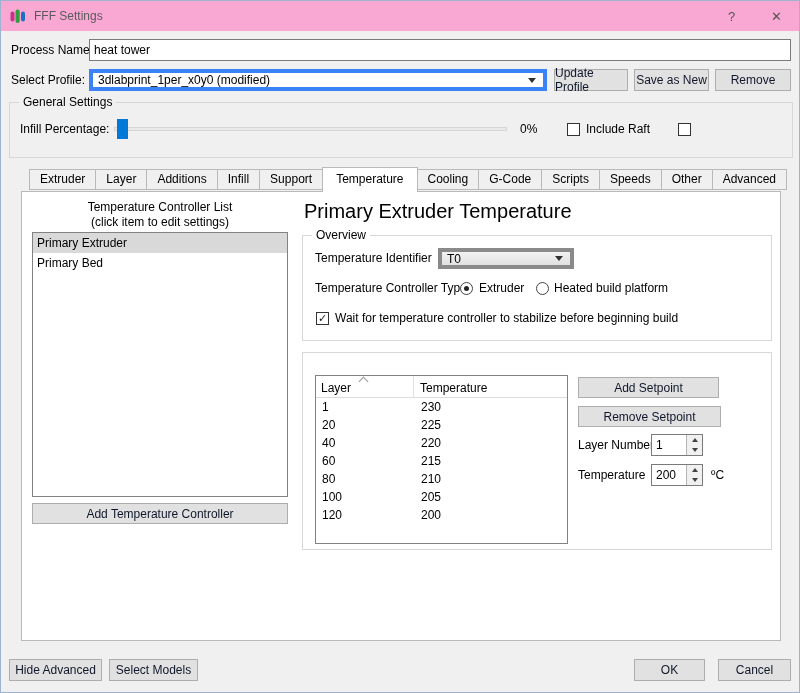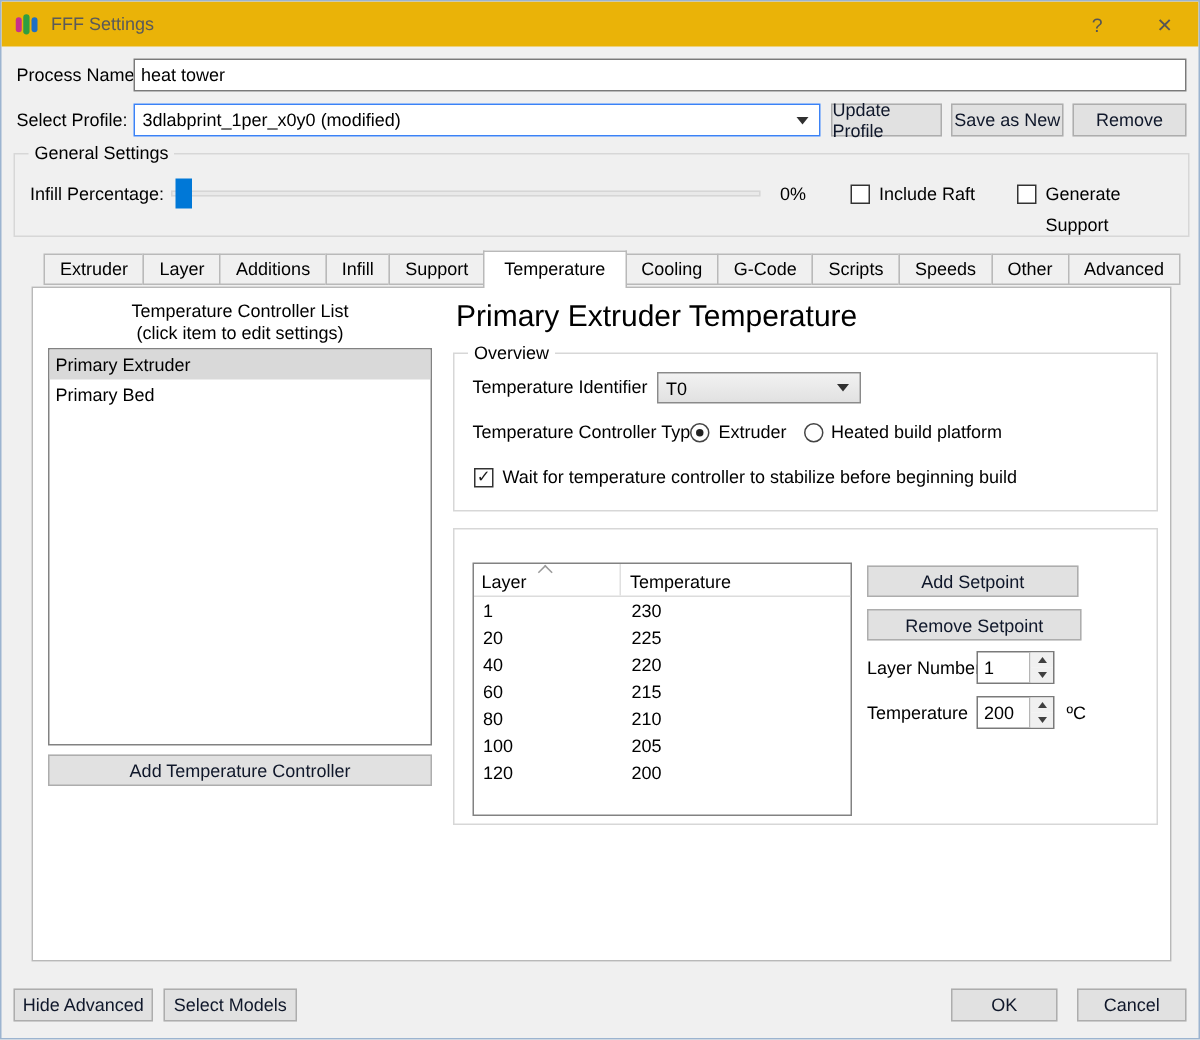--- a/index.html
+++ b/index.html
@@ -5,37 +5,37 @@
   * { box-sizing: border-box; }
   html,body { margin:0; padding:0; background:#cfd8e0; }
   body { font-family:"Liberation Sans", sans-serif; font-size:12px; color:#000; }
 
   .window {
     position:relative; width:800px; height:693px;
     background:#f0f0f0; border:1px solid #9cb4d0; overflow:hidden;
   }
 
   
-  .titlebar { position:absolute; left:0; top:0; right:0; height:30px; background:#eab308; display:flex; align-items:center; }
+  .titlebar { position:absolute; left:0; top:0; right:0; height:30px; background:#f9a8d4; display:flex; align-items:center; }
   .titlebar .app-icon { margin:0 8px 0 9px; width:16px; height:16px; flex:0 0 auto; }
   .titlebar .title-text { color:#5a5a5a; font-size:12px; }
   .titlebar .spacer { flex:1; }
   .cap-btn { width:45px; height:30px; display:flex; align-items:center; justify-content:center; color:#555; font-size:13px; }
 
   
   .btn {
     position:absolute; background:#e1e1e1; border:1px solid #adadad;
     display:flex; align-items:center; justify-content:center; font-size:12px; color:#0f172a;
   }
   .textbox {
     position:absolute; background:#fff; border:1px solid #7a7a7a;
     font-family:"Liberation Sans",sans-serif; font-size:12px; padding:0 4px; outline:none;
   }
   .combo {
-    position:absolute; background:#fff; border:1px solid #3b82f6;
+    position:absolute; background:#fff; border:4px solid #3b82f6;
     display:flex; align-items:center; padding-left:5px; font-size:12px;
   }
   .combo .arrow {
     margin-left:auto; width:0; height:0; margin-right:7px;
     border-left:4px solid transparent; border-right:4px solid transparent; border-top:5px solid #303030;
   }
   .combo.gray { background:linear-gradient(#f2f2f2,#e1e1e1); border-color:#8a8a8a; }
 
   .groupbox { position:absolute; border:1px solid #d7d7d7; }
   .groupbox > .legend { position:absolute; top:-8px; left:9px; padding:0 4px; font-size:12px; }
@@ -127,21 +127,20 @@
 
   <div class="groupbox" style="left:8px; top:101px; width:784px; height:56px;">
     <span class="legend on-gray">General Settings</span>
     <div class="ov-row-lbl" style="left:10px; top:16px;">Infill Percentage:</div>
     <div class="slider-track"></div>
     <div class="slider-handle" style="background: rgb(0, 120, 215);"></div>
     <div class="ov-row-lbl" style="left:510px; top:16px;">0%</div>
     <span class="checkbox" style="position:absolute; left:557px; top:20px;"></span>
     <div class="ov-row-lbl" style="left:576px; top:16px;">Include Raft</div>
     <span class="checkbox" style="position:absolute; left:668px; top:20px;"></span>
-    <div class="ov-row-lbl" style="left:687px; top:16px;">Generate Support</div>
   </div>
 
   <div class="tabbar">
       <div class="tab">Extruder</div>
       <div class="tab">Layer</div>
       <div class="tab">Additions</div>
       <div class="tab">Infill</div>
       <div class="tab">Support</div>
       <div class="tab active">Temperature</div>
       <div class="tab">Cooling</div>

